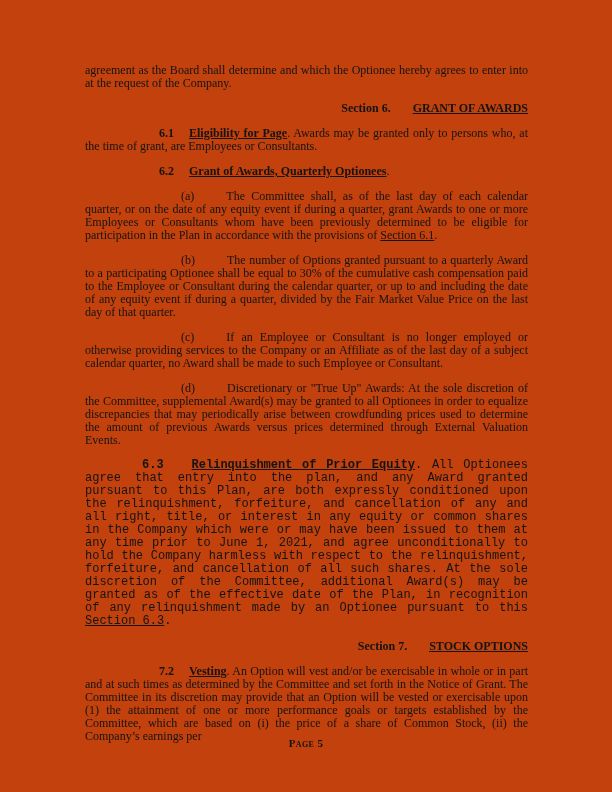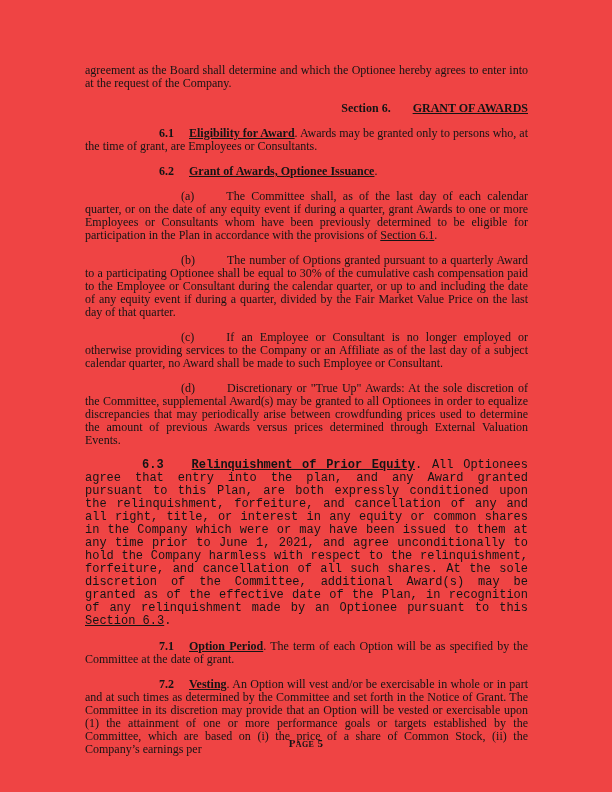--- a/index.html
+++ b/index.html
@@ -4,21 +4,21 @@
 <style>
   html, body {
     margin: 0;
     padding: 0;
     background: #ffffff;
   }
   .page {
     position: relative;
     width: 612px;
     height: 792px;
-    background: #ef4444;
+    background: #c2410c;
     font-family: "Liberation Serif", "DejaVu Serif", serif;
     color: #141414;
     overflow: hidden;
   }
   .content {
     position: absolute;
     left: 85px;
     top: 64px;
     width: 443px;
   }
@@ -54,26 +54,26 @@
     color: #141414;
   }
 </style>
 </head>
 <body>
 
 <div class="page">
   <div class="content" id="doc-body">
       <p class="block body"><span class="run">agreement as the Board shall determine and which the Optionee hereby agrees to enter into at the request of the Company.</span></p>
       <p class="block section"><span class="run b">Section 6.</span><span class="tab"></span><span class="run b u">GRANT OF AWARDS</span></p>
-      <p class="block sub"><span class="run b">6.1</span><span class="tab"></span><span class="run b u">Eligibility for Award</span><span class="run">. Awards may be granted only to persons who, at the time of grant, are Employees or Consultants.</span></p>
-      <p class="block sub"><span class="run b">6.2</span><span class="tab"></span><span class="run b u">Grant of Awards, Optionee Issuance</span><span class="run">.</span></p>
+      <p class="block sub"><span class="run b">6.1</span><span class="tab"></span><span class="run b u">Eligibility for Page</span><span class="run">. Awards may be granted only to persons who, at the time of grant, are Employees or Consultants.</span></p>
+      <p class="block sub"><span class="run b">6.2</span><span class="tab"></span><span class="run b u">Grant of Awards, Quarterly Optionees</span><span class="run">.</span></p>
       <p class="block item"><span class="run">(a)</span><span class="tab"></span><span class="run">The Committee shall, as of the last day of each calendar quarter, or on the date of any equity event if during a quarter, grant Awards to one or more Employees or Consultants whom have been previously determined to be eligible for participation in the Plan in accordance with the provisions of </span><span class="run u">Section 6.1</span><span class="run">.</span></p>
       <p class="block item"><span class="run">(b)</span><span class="tab"></span><span class="run">The number of Options granted pursuant to a quarterly Award to a participating Optionee shall be equal to 30% of the cumulative cash compensation paid to the Employee or Consultant during the calendar quarter, or up to and including the date of any equity event if during a quarter, divided by the Fair Market Value Price on the last day of that quarter.</span></p>
       <p class="block item"><span class="run">(c)</span><span class="tab"></span><span class="run">If an Employee or Consultant is no longer employed or otherwise providing services to the Company or an Affiliate as of the last day of a subject calendar quarter, no Award shall be made to such Employee or Consultant.</span></p>
       <p class="block item"><span class="run">(d)</span><span class="tab"></span><span class="run">Discretionary or "True Up" Awards: At the sole discretion of the Committee, supplemental Award(s) may be granted to all Optionees in order to equalize discrepancies that may periodically arise between crowdfunding prices used to determine the amount of previous Awards versus prices determined through External Valuation Events.</span></p>
       <p class="block sub63"><span class="run b">6.3</span><span class="tab"></span><span class="run b u">Relinquishment of Prior Equity</span><span class="run">. All Optionees agree that entry into the plan, and any Award granted pursuant to this Plan, are both expressly conditioned upon the relinquishment, forfeiture, and cancellation of any and all right, title, or interest in any equity or common shares in the Company which were or may have been issued to them at any time prior to June 1, 2021, and agree unconditionally to hold the Company harmless with respect to the relinquishment, forfeiture, and cancellation of all such shares.  At the sole discretion of the Committee, additional Award(s) may be granted as of the effective date of the Plan, in recognition of any relinquishment made by an Optionee pursuant to this </span><span class="run u">Section 6.3</span><span class="run">.</span></p>
-      <p class="block sub"><span class="run b">7.1</span><span class="tab"></span><span class="run b u">Option Period</span><span class="run">. The term of each Option will be as specified by the Committee at the date of grant.</span></p>
+      <p class="block section"><span class="run b">Section 7.</span><span class="tab"></span><span class="run b u">STOCK OPTIONS</span></p>
       <p class="block sub"><span class="run b">7.2</span><span class="tab"></span><span class="run b u">Vesting</span><span class="run">.  An Option will vest and/or be exercisable in whole or in part and at such times as determined by the Committee and set forth in the Notice of Grant. The Committee in its discretion may provide that an Option will be vested or exercisable upon (1) the attainment of one or more performance goals or targets established by the Committee, which are based on (i) the price of a share of Common Stock, (ii) the Company’s earnings per</span></p>
     </div>
   <div class="footer">
     <span>Page 5</span>
   </div>
 </div>
 
 </body></html>

